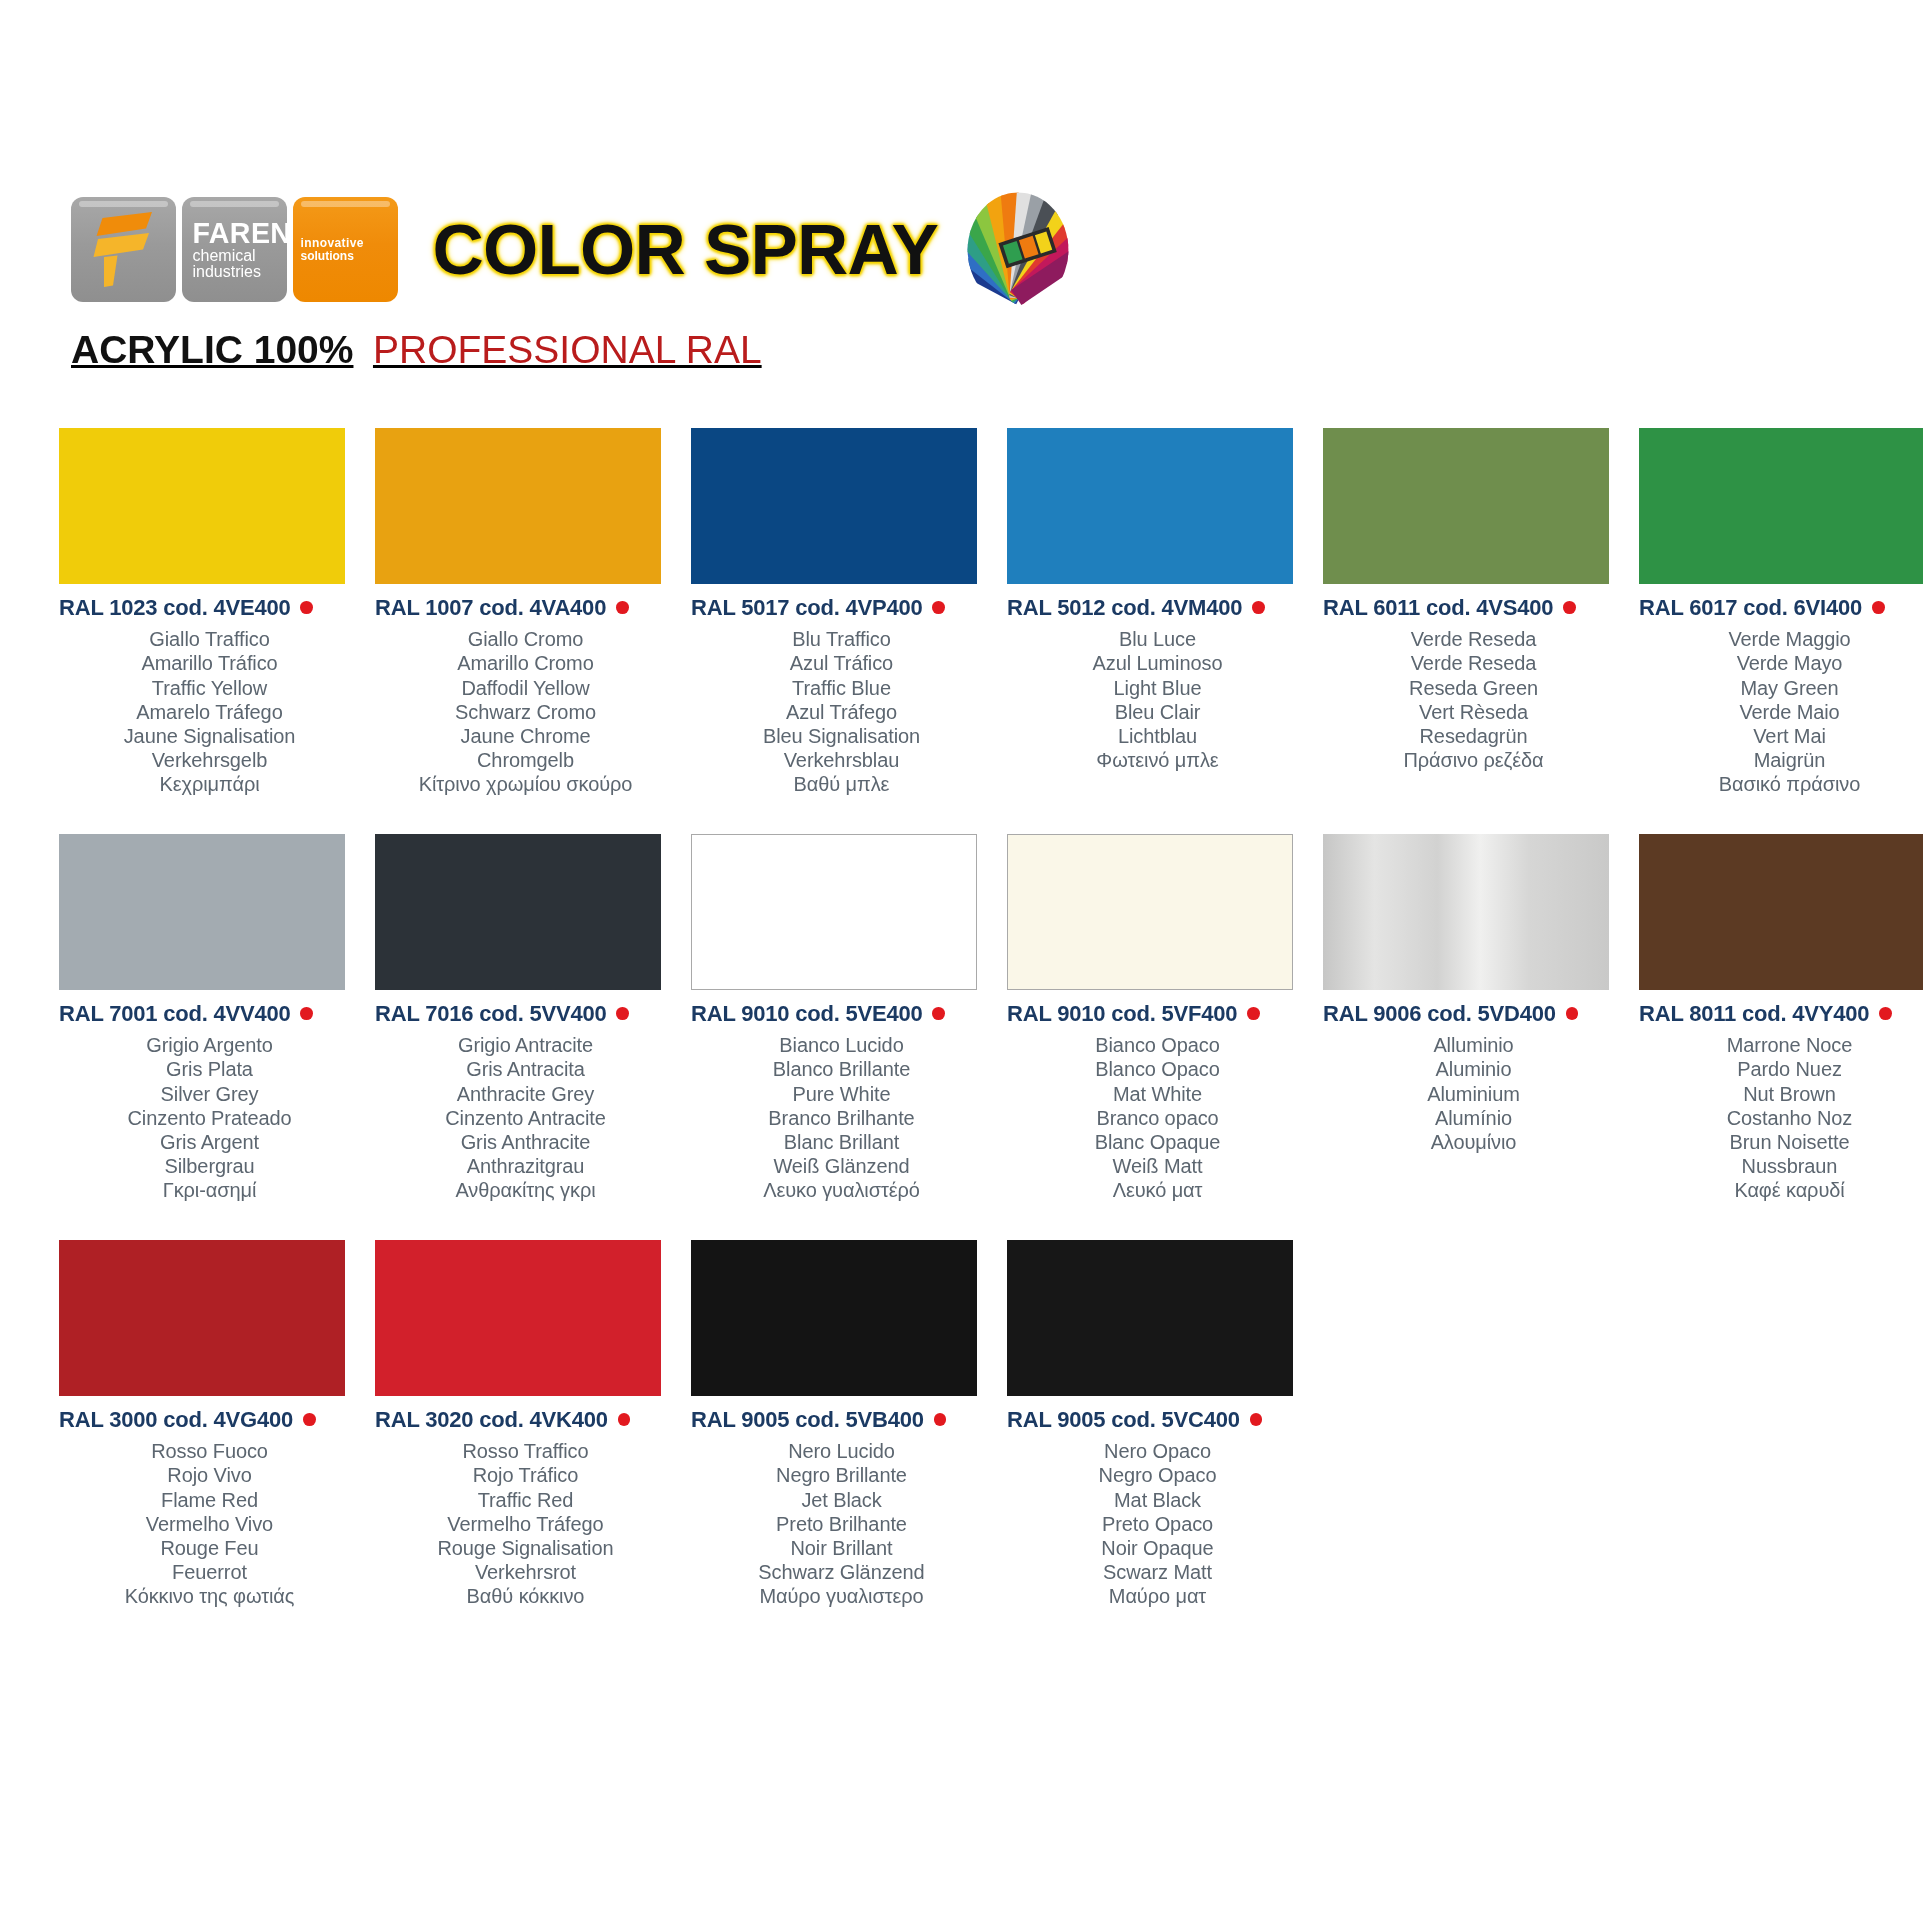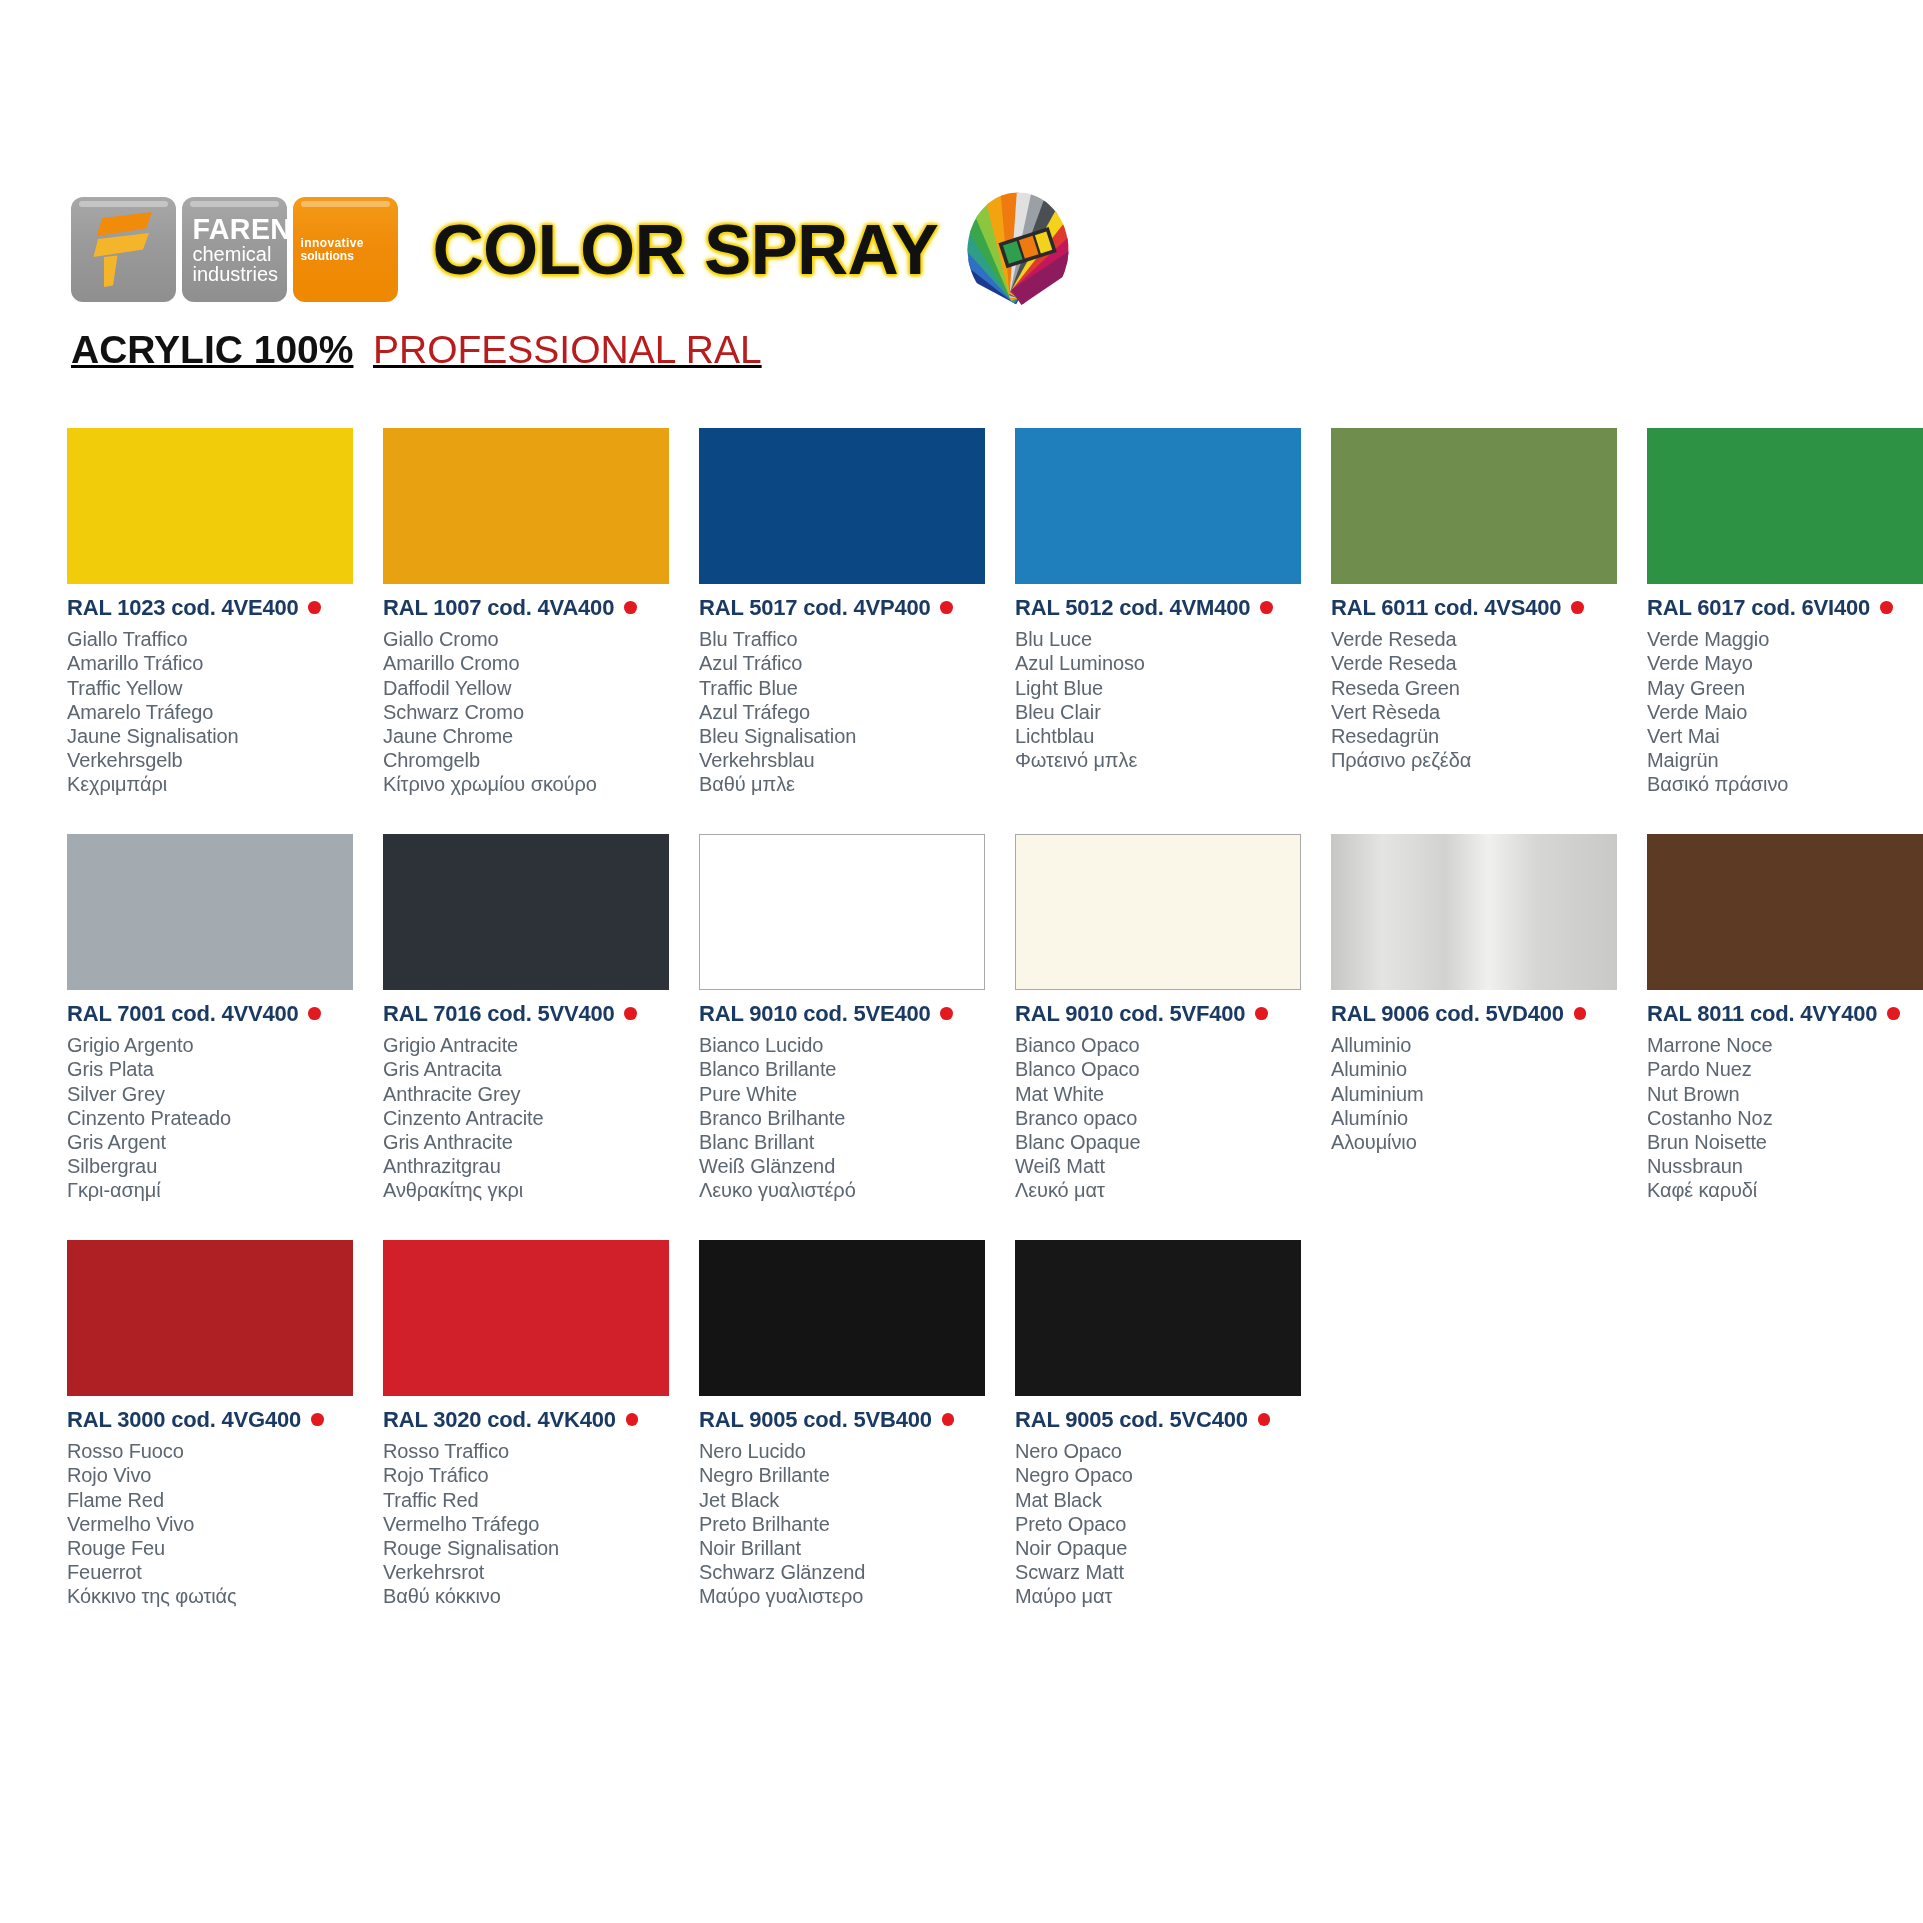--- a/index.html
+++ b/index.html
@@ -39,21 +39,21 @@
   }
   .swoosh { position: absolute; inset: 0; }
 
   .tile-text {
     position: absolute; left: 0; right: 0; top: 50%;
     transform: translateY(-50%);
     text-align: left; padding-left: 10.5px;
     color: #fff; line-height: 1.02;
   }
   .tile-text .l1 { font-size: 28.6px; font-weight: bold; letter-spacing: 0.4px; }
-  .tile-text .l2, .tile-text .l3 { font-size: 20px; font-weight: normal; }
+  .tile-text .l2, .tile-text .l3 { font-size: 16px; font-weight: normal; }
   .tile-text.innov { padding-left: 7.5px; }
   .tile-text.innov .l1,
   .tile-text.innov .l2 { font-size: 12px; font-weight: bold; line-height: 1.12; }
 
   .title-wrap { display: flex; align-items: center; margin-left: 28.6px; }
   .color-spray {
     font-size: 71px; font-weight: bold; color: #111;
     letter-spacing: -0.8px;
     text-shadow:
       0 0 4.5px #f5d400, 0 0 7.5px #f5d400,
@@ -61,25 +61,26 @@
       0 1.5px 3px #f5d400, 0 -1.5px 3px #f5d400;
   }
   .fan-logo { width: 120px; height: 120px; margin-left: 19.5px; flex: none; }
 
   .subtitle { margin-top: 22.5px; display: flex; align-items: baseline; white-space: nowrap; text-decoration: underline; }
   .subtitle .acrylic { font-size: 39px; font-weight: bold; color: #111; letter-spacing: 0px; }
   .subtitle .prof { font-size: 39px; font-weight: normal; color: #b91c1c; margin-left: 19.5px; letter-spacing: 0px; }
 
   
   .grid {
-    position: absolute; left: 67px; top: 428px;
+    position: absolute; left: 59px; top: 428px;
     width: 1819px;
     display: grid;
     grid-template-columns: repeat(6, 316px);
     grid-auto-rows: 406px;
+    text-align: center;
   }
 
   .cell { width: 301px; position: relative; }
 
   .swatch {
     width: 286px; height: 156px;
     margin-bottom: 10.5px;
   }
   .swatch.bordered { border: 1.5px solid #a9a9a9; }
 

